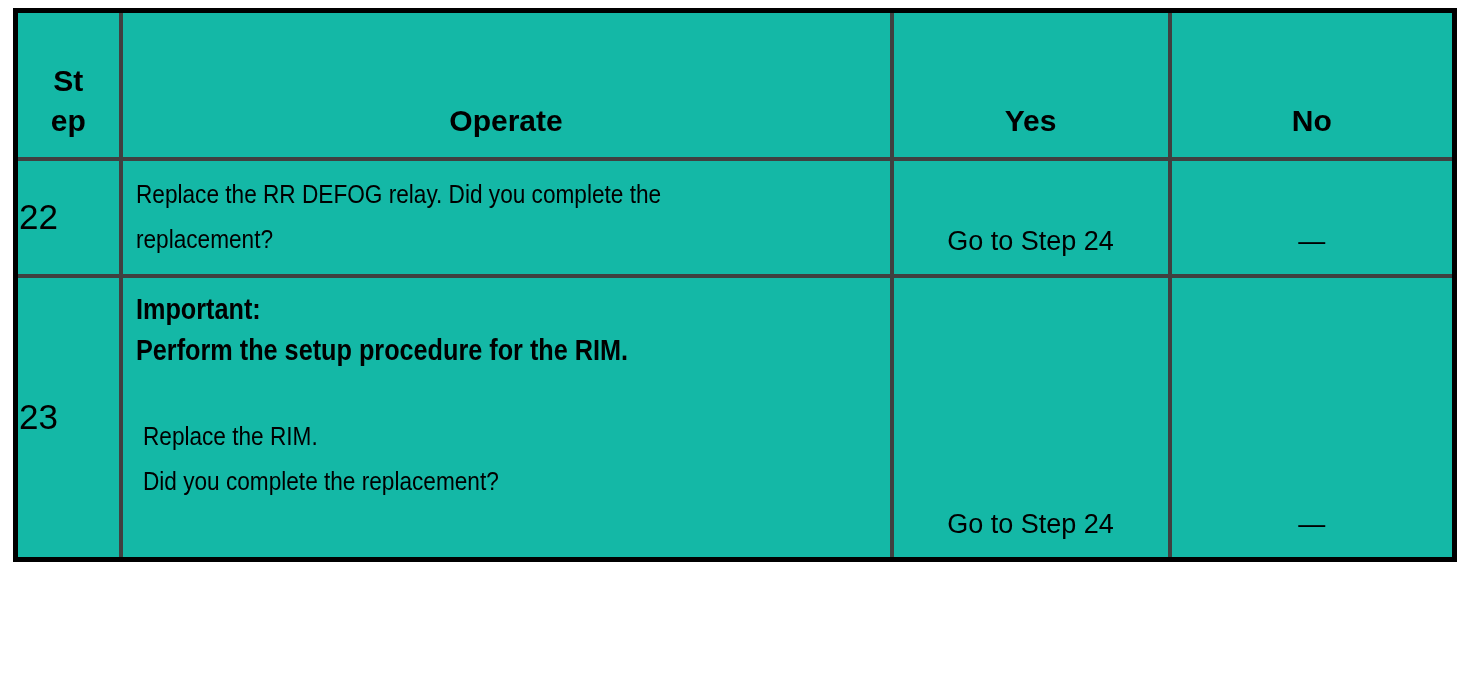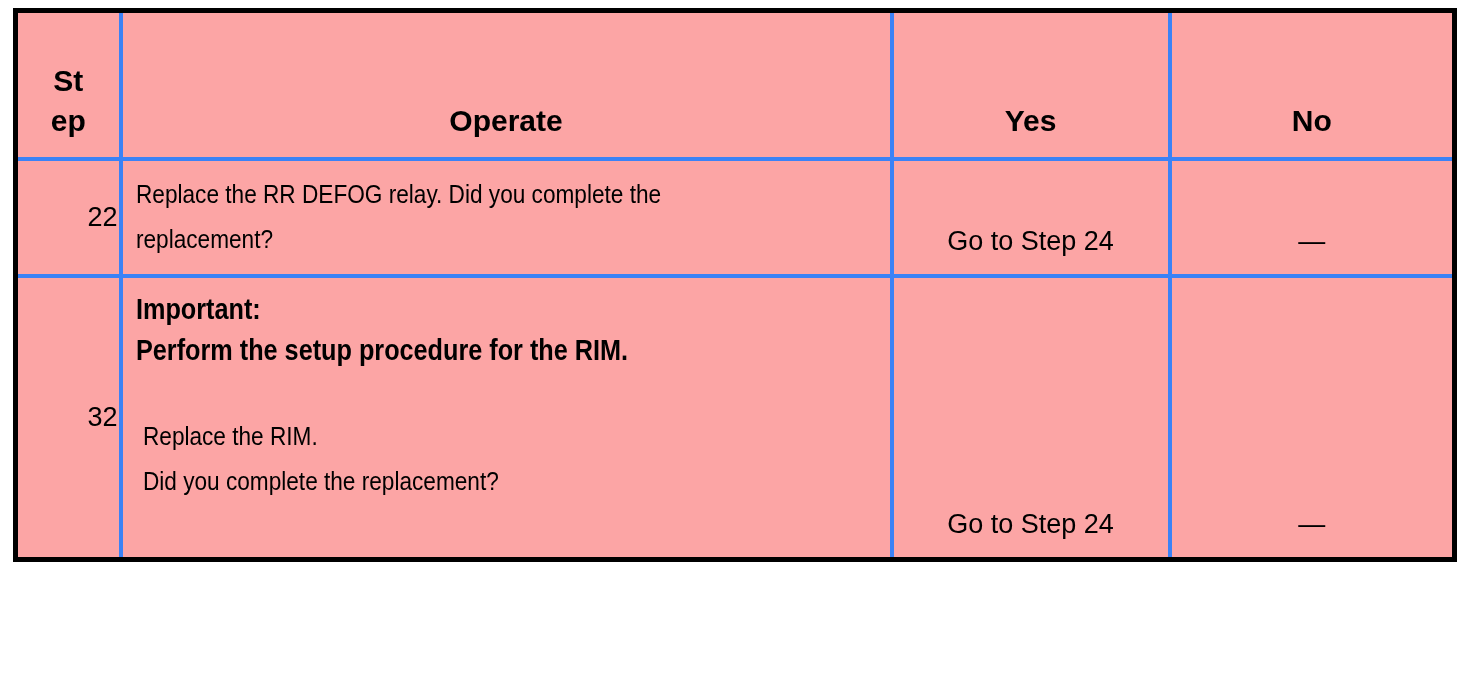--- a/index.html
+++ b/index.html
@@ -14,38 +14,38 @@
   }
   table.diag {
     position: absolute;
     left: 13px;
     top: 8px;
     border-collapse: collapse;
     table-layout: fixed;
     border: 5px solid #000000;
   }
   table.diag td, table.diag th {
-    border: 4px solid #3b82f6;
-    background: #fca5a5;
+    border: 4px solid #404040;
+    background: #14b8a6;
     overflow: hidden;
   }
   
   th.hdr {
     vertical-align: bottom;
     text-align: center;
     padding: 0 4px 16px 4px;
     font-size: 30px;
     font-weight: bold;
     line-height: 40px;
   }
   
   td.step {
     vertical-align: middle;
-    text-align: right;
-    font-size: 27px;
+    text-align: left;
+    font-size: 35px;
     line-height: 32px;
   }
   
   td.action {
     vertical-align: top;
     padding: 11px 0 0 13px;
   }
   .condense {
     transform: scaleX(0.87);
     transform-origin: 0 0;
@@ -102,21 +102,21 @@
       <div class="condense">
         <div class="aline">Replace the RR DEFOG relay. Did you complete the</div>
         <div class="aline">replacement?</div>
       </div>
     </td>
     <td class="yn">Go to Step 24</td>
     <td class="yn">—</td>
   </tr>
 
   <tr style="height:284px">
-    <td class="step">32</td>
+    <td class="step">23</td>
     <td class="action">
       <div class="condense">
         <div class="important-line">Important:</div>
         <div class="important-line">Perform the setup procedure for the RIM.</div>
         <div class="gap-line"></div>
         <div class="aline indent">Replace the RIM.</div>
         <div class="aline indent">Did you complete the replacement?</div>
       </div>
     </td>
     <td class="yn">Go to Step 24</td>

